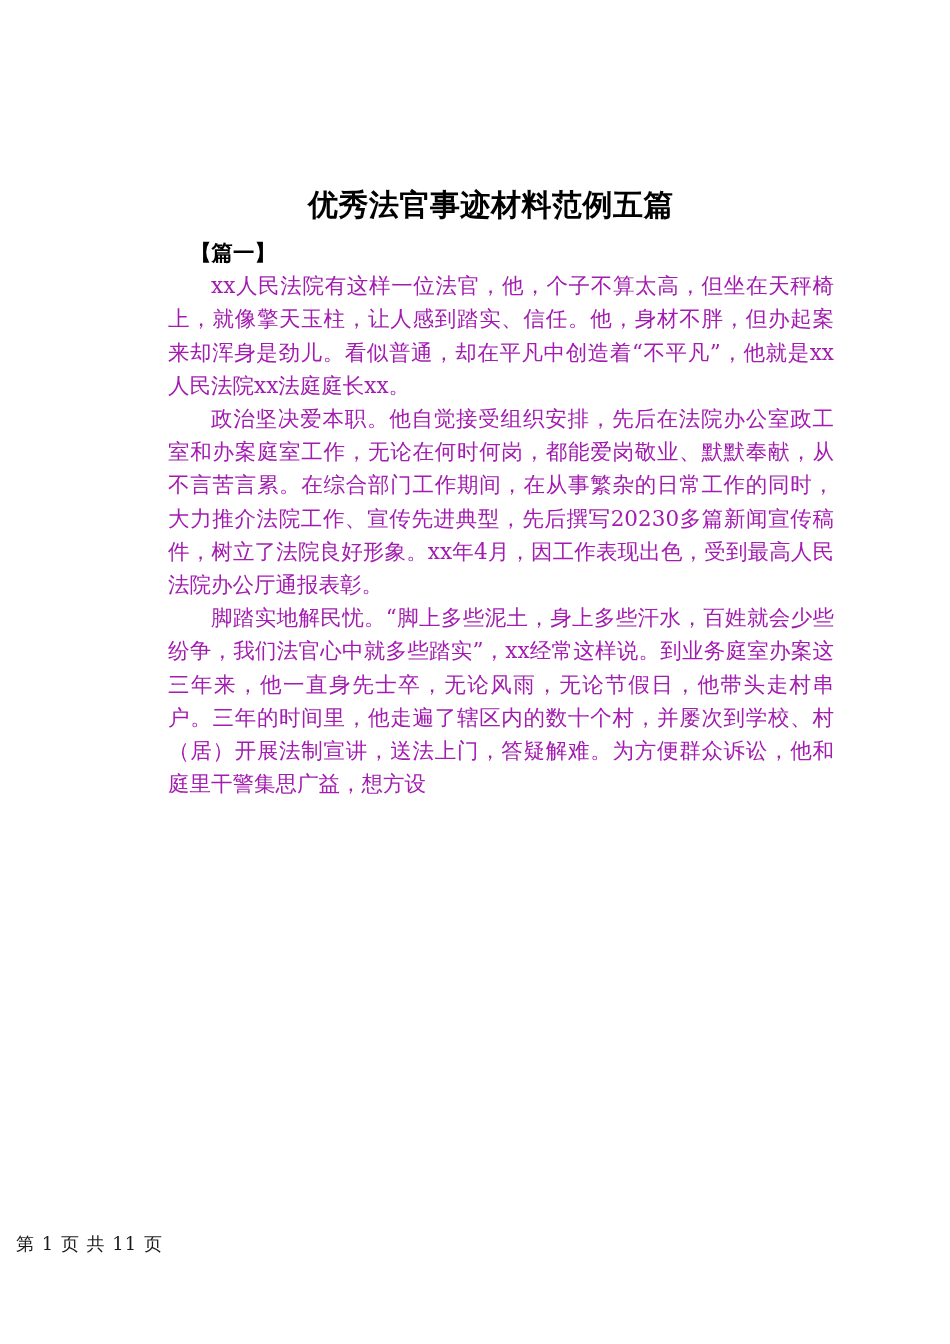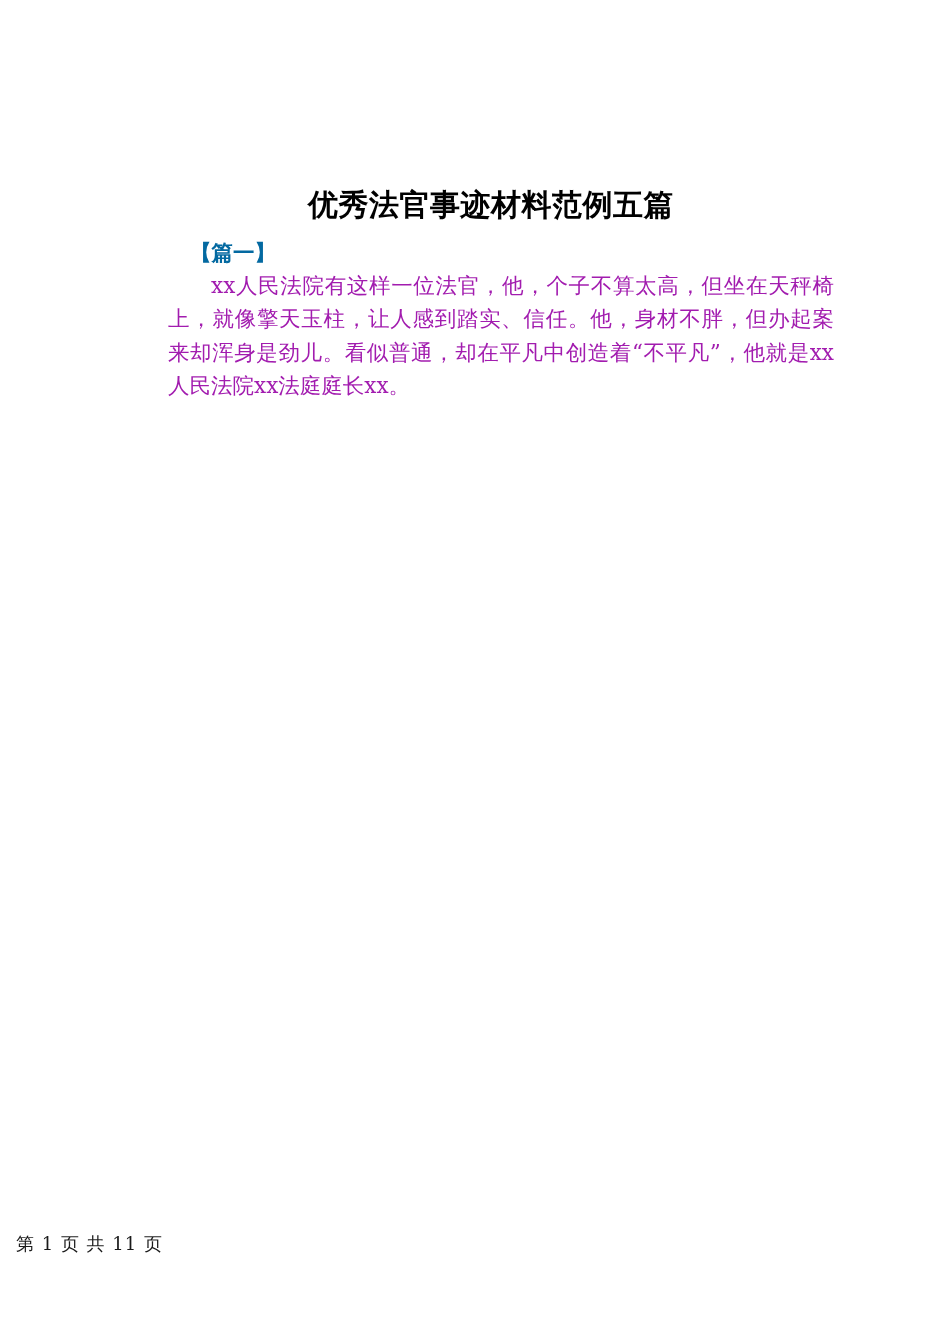--- a/index.html
+++ b/index.html
@@ -48,21 +48,21 @@
     text-justify: inter-character;
   }
 
   .section-head {
     font-family: "DejaVu Serif", serif;
     font-size: 21.5px;
     line-height: 33.2px;
     font-weight: bold;
     margin: 0 0 0 0;
     text-indent: 22px;
-    color: #0369a1;
+    color: #000000;
   }
 
   .para {
     margin: 0;
     text-indent: 43px;
     text-align: justify;
     text-justify: inter-character;
     word-break: break-all;
     color: #a21caf;
   }
@@ -86,21 +86,23 @@
 <div class="page">
 
   <div class="doc-title">优秀法官事迹材料范例五篇</div>
 
   <div class="body-block">
 
     <p class="section-head">【篇一】</p>
 
     <p class="para">xx人民法院有这样一位法官，他，个子不算太高，但坐在天秤椅上，就像擎天玉柱，让人感到踏实、信任。他，身材不胖，但办起案来却浑身是劲儿。看似普通，却在平凡中创造着“不平凡”，他就是xx人民法院xx法庭庭长xx。</p>
 
+    <p class="para">政治坚决爱本职。他自觉接受组织安排，先后在法院办公室政工室和办案庭室工作，无论在何时何岗，都能爱岗敬业、默默奉献，从不言苦言累。在综合部门工作期间，在从事繁杂的日常工作的同时，大力推介法院工作、宣传先进典型，先后撰写20230多篇新闻宣传稿件，树立了法院良好形象。xx年4月，因工作表现出色，受到最高人民法院办公厅通报表彰。</p>
 
 
 
+    <p class="para">脚踏实地解民忧。“脚上多些泥土，身上多些汗水，百姓就会少些纷争，我们法官心中就多些踏实”，xx经常这样说。到业务庭室办案这三年来，他一直身先士卒，无论风雨，无论节假日，他带头走村串户。三年的时间里，他走遍了辖区内的数十个村，并屡次到学校、村（居）开展法制宣讲，送法上门，答疑解难。为方便群众诉讼，他和庭里干警集思广益，想方设</p>
 
   </div>
 
   <div class="footer">第 1 页  共 11 页</div>
 
 </div>
 
 </body></html>

